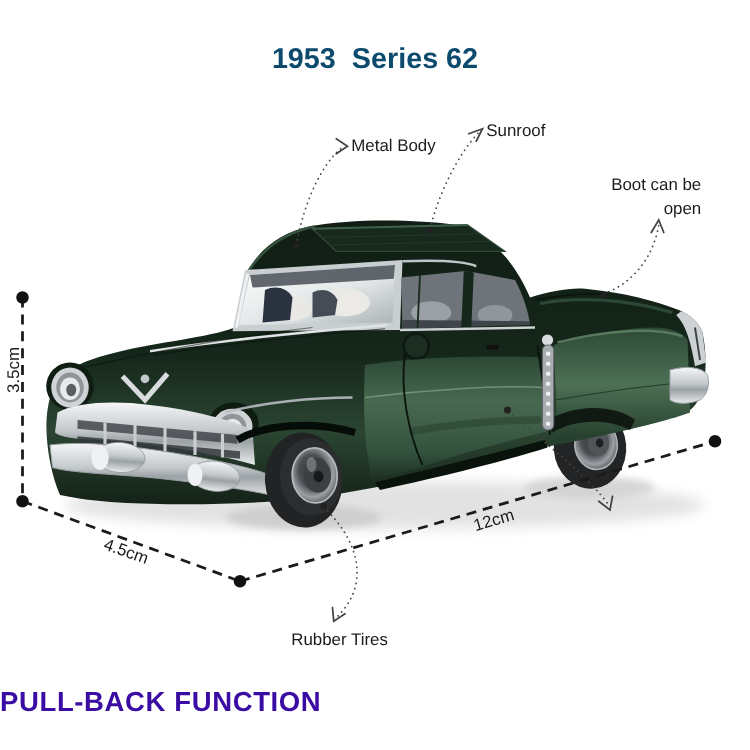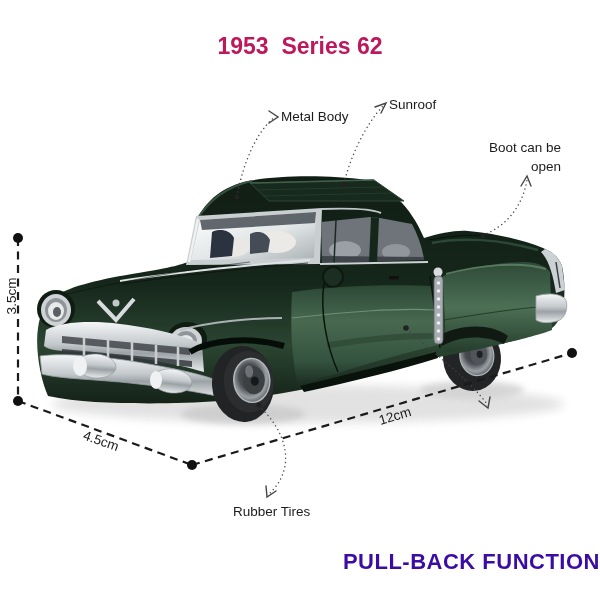--- a/index.html
+++ b/index.html
@@ -1,21 +1,21 @@
 <!DOCTYPE html>
 <html><head>
 <meta charset="utf-8">
 <style>
   html,body{margin:0;padding:0;background:#fff;}
   .stage{position:relative;width:600px;height:600px;background:#ffffff;overflow:hidden;
          font-family:"Liberation Sans",sans-serif;}
   .stage svg{position:absolute;left:0;top:0;}
   .title{position:absolute;top:33px;left:0;width:600px;text-align:center;
-         font-size:23px;font-weight:bold;color:#be185d;white-space:pre;}
-  .footer{position:absolute;top:549px;left:0;width:600px;text-align:right;
+         font-size:23px;font-weight:bold;color:#0c4a6e;white-space:pre;}
+  .footer{position:absolute;top:549px;left:0;width:600px;text-align:left;
           font-size:22px;font-weight:bold;color:#3A0CA3;letter-spacing:.5px;}
   .callout{position:absolute;font-size:13.5px;color:#1B1B1B;line-height:19px;white-space:nowrap;}
   .callout.wrap{white-space:normal;text-align:right;width:88px;}
   .dim{position:absolute;font-size:13.5px;color:#1B1B1B;white-space:nowrap;
        transform:translate(-50%,-50%) rotate(var(--r));}
 </style>
 </head>
 <body>
 
 <div class="stage">

